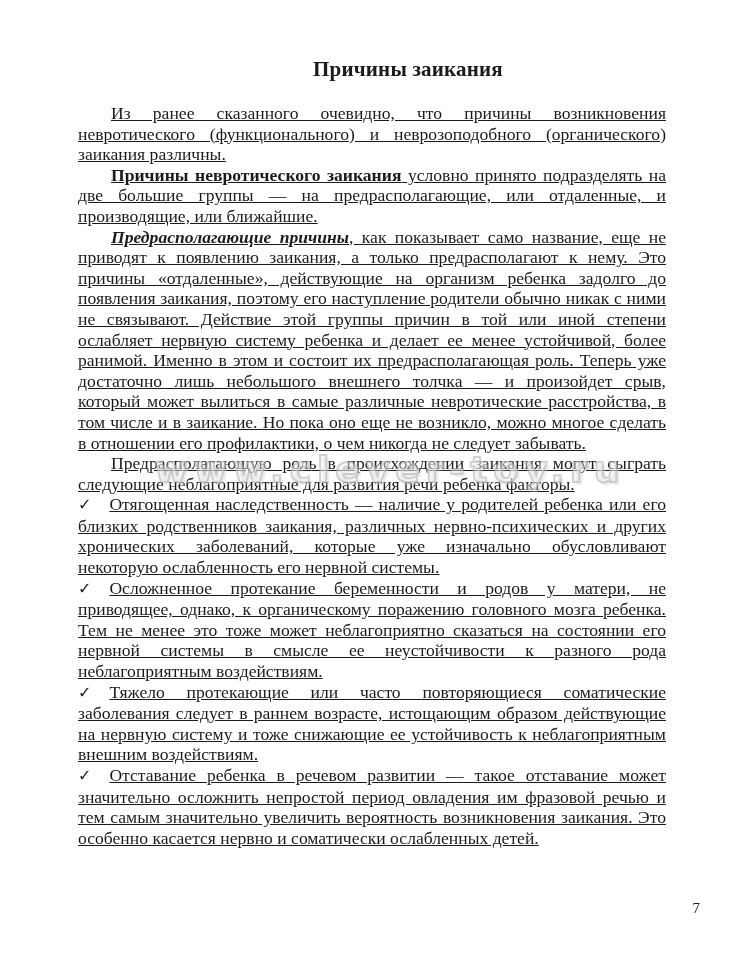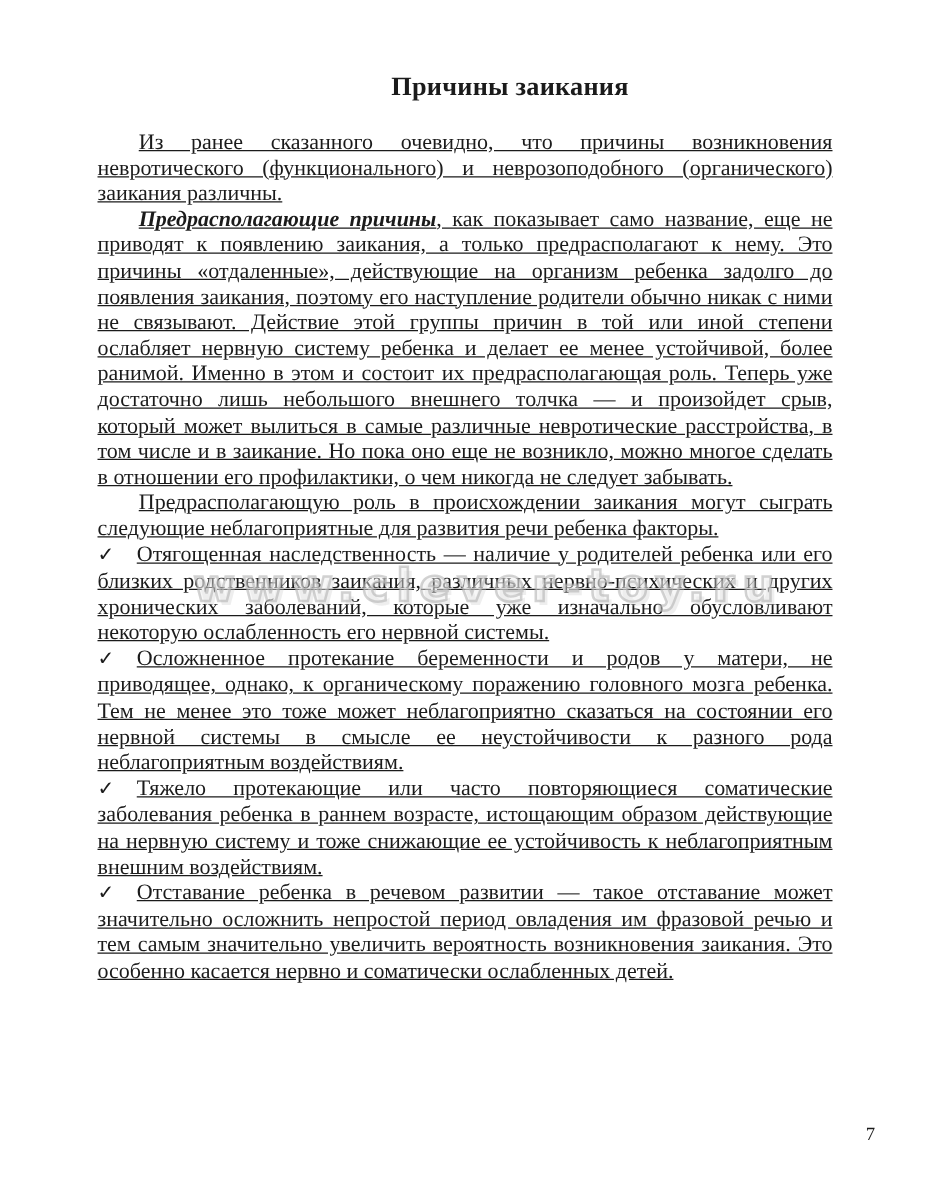--- a/index.html
+++ b/index.html
@@ -79,22 +79,23 @@
     z-index: 1;
   }
 </style>
 </head>
 <body>
 
 <div class="page">
   <h1 class="title">Причины заикания</h1>
   <div class="body-text" id="paragraphs">
       <p class="para"><span class="seg-normal">Из ранее сказанного очевидно, что причины возникновения невротического (функционального) и неврозоподобного (органического) заикания различны.</span></p>
+      <p class="para"><span class="seg-bold">Причины невротического заикания</span><span class="seg-normal"> условно принято подразделять на две большие группы — на предрасполагающие, или отдаленные, и производящие, или ближайшие.</span></p>
       <p class="para"><span class="seg-bold-italic">Предрасполагающие причины</span><span class="seg-normal">, как показывает само название, еще не приводят к появлению заикания, а только предрасполагают к нему. Это причины «отдаленные», действующие на организм ребенка задолго до появления заикания, поэтому его наступление родители обычно никак с ними не связывают. Действие этой группы причин в той или иной степени ослабляет нервную систему ребенка и делает ее менее устойчивой, более ранимой. Именно в этом и состоит их предрасполагающая роль. Теперь уже достаточно лишь небольшого внешнего толчка — и произойдет срыв, который может вылиться в самые различные невротические расстройства, в том числе и в заикание. Но пока оно еще не возникло, можно многое сделать в отношении его профилактики, о чем никогда не следует забывать.</span></p>
       <p class="para"><span class="seg-normal">Предрасполагающую роль в происхождении заикания могут сыграть следующие неблагоприятные для развития речи ребенка факторы.</span></p>
       <p class="para bullet"><span class="check">✓</span><span class="seg-normal">Отягощенная наследственность — наличие у родителей ребенка или его близких родственников заикания, различных нервно-психических и других хронических заболеваний, которые уже изначально обусловливают некоторую ослабленность его нервной системы.</span></p>
       <p class="para bullet"><span class="check">✓</span><span class="seg-normal">Осложненное протекание беременности и родов у матери, не приводящее, однако, к органическому поражению головного мозга ребенка. Тем не менее это тоже может неблагоприятно сказаться на состоянии его нервной системы в смысле ее неустойчивости к разного рода неблагоприятным воздействиям.</span></p>
-      <p class="para bullet"><span class="check">✓</span><span class="seg-normal">Тяжело протекающие или часто повторяющиеся соматические заболевания ребенка в раннем возрасте, истощающим образом действующие на нервную систему и тоже снижающие ее устойчивость к неблагоприятным внешним воздействиям.</span></p>
+      <p class="para bullet"><span class="check">✓</span><span class="seg-normal">Тяжело протекающие или часто повторяющиеся соматические заболевания следует в раннем возрасте, истощающим образом действующие на нервную систему и тоже снижающие ее устойчивость к неблагоприятным внешним воздействиям.</span></p>
       <p class="para bullet"><span class="check">✓</span><span class="seg-normal">Отставание ребенка в речевом развитии — такое отставание может значительно осложнить непростой период овладения им фразовой речью и тем самым значительно увеличить вероятность возникновения заикания. Это особенно касается нервно и соматически ослабленных детей.</span></p>
     </div>
   <div class="watermark">www.clever-toy.ru</div>
   <div class="page-number">7</div>
 </div>
 
 </body></html>

